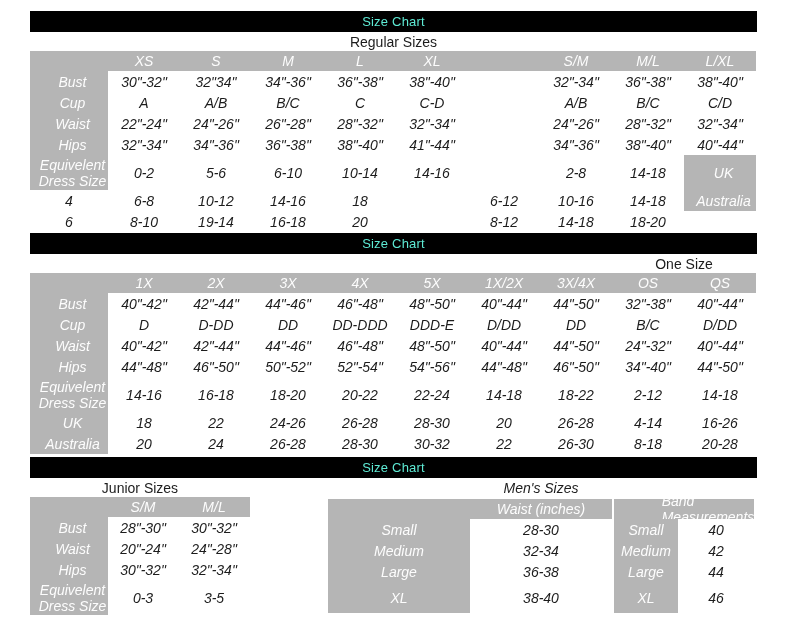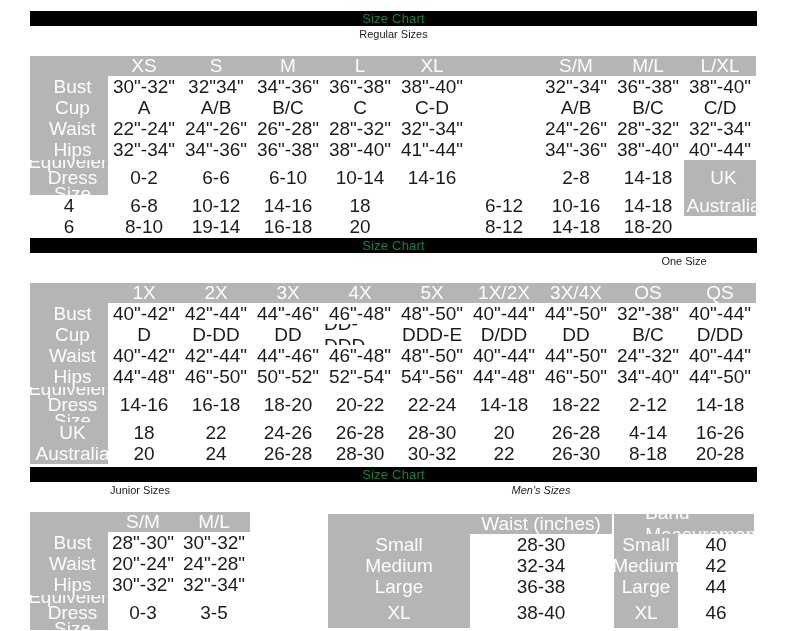--- a/index.html
+++ b/index.html
@@ -2,36 +2,36 @@
 <html><head>
 <meta charset="utf-8">
 <style>
   * { margin:0; padding:0; box-sizing:border-box; }
   html,body { background:#ffffff; }
   body { font-family:"Liberation Sans", sans-serif; color:#1c1c1c; }
   .page { position:relative; width:788px; height:631px; background:#ffffff; overflow:hidden; }
   .content { position:absolute; left:30px; top:0; width:727px; }
 
   .bar {
-    height:15px; background:#000000; color:#15803d;
+    height:21px; background:#000000; color:#5eead4;
     display:flex; align-items:center; justify-content:center;
     font-size:13px; letter-spacing:0.2px;
   }
   .bar-1 { margin-top:11px; }
   .bar-2 { margin-top:1px; }
   .bar-3 { margin-top:3px; }
 
-  .title-row { position:relative; height:30px; font-size:11px; }
+  .title-row { position:relative; height:19px; font-size:14px; }
   .title-center { position:absolute; left:0; width:100%; text-align:center; top:2px; }
   .plus-title-pos { position:absolute; left:78px; width:360px; text-align:center; top:2px; }
   .one-size-pos   { position:absolute; left:582px; width:144px; text-align:center; top:2px; }
   .junior-title-pos { position:absolute; left:0; width:220px; text-align:center; top:2px; }
   .mens-title-pos   { position:absolute; left:298px; width:426px; text-align:center; top:2px;font-style:italic; }
 
-  .grid-table { display:grid; font-size:19px; }
+  .grid-table { display:grid; font-size:14px;font-style:italic; }
   .t-regular { grid-template-columns:78px repeat(5,72px) 72px repeat(3,72px);
                grid-template-rows:20px 21px 21px 21px 21px 35px 21px 21px; }
   .t-plus    { grid-template-columns:78px repeat(9,72px);
                grid-template-rows:20px 21px 21px 21px 21px 35px 21px 21px; }
   .t-junior  { grid-template-columns:78px 70px 72px;
                grid-template-rows:20px 21px 21px 21px 35px; }
   .t-mens    { grid-template-columns:142px 142px 2px 64px 76px;
                grid-template-rows:20px 21px 21px 21px 31px; margin-top:2px; }
 
   .cell { display:flex; align-items:center; justify-content:center; overflow:hidden;
@@ -101,21 +101,21 @@
         <div class="cell">36"-38"</div>
         <div class="cell">38"-40"</div>
         <div class="cell">41"-44"</div>
         <div class="cell"></div>
         <div class="cell">34"-36"</div>
         <div class="cell">38"-40"</div>
         <div class="cell">40"-44"</div>
         <div class="cell gray lbl">Equivelent
 Dress Size</div>
         <div class="cell">0-2</div>
-        <div class="cell">6-6</div>
+        <div class="cell">5-6</div>
         <div class="cell">6-10</div>
         <div class="cell">10-14</div>
         <div class="cell">14-16</div>
         <div class="cell"></div>
         <div class="cell">2-8</div>
         <div class="cell">14-18</div>
         <div class="cell gray lbl">UK</div>
         <div class="cell">4</div>
         <div class="cell">6-8</div>
         <div class="cell">10-12</div>

